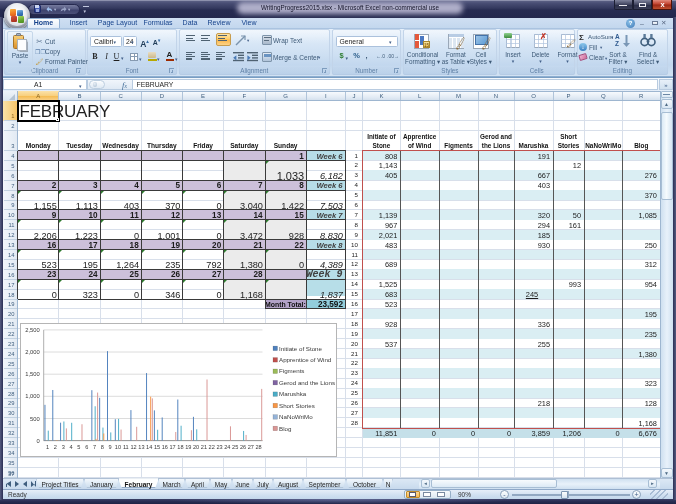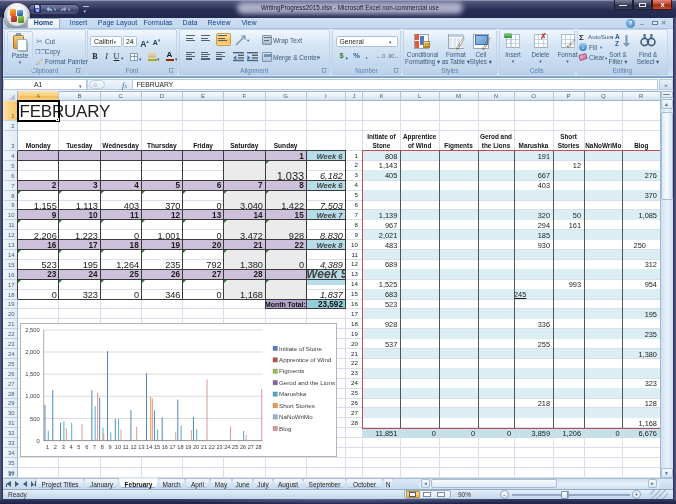--- a/index.html
+++ b/index.html
@@ -508,21 +508,21 @@
 <div class="cell" style="left:17.5px;top:289.1px;width:41.3px;height:9.899999999999977px;font-size:9.2px;line-height:13.399999999999977px;color:#1c1c1c;text-align:right;padding-right:2px;">0</div>
 <div class="cell" style="left:58.8px;top:289.1px;width:41.2px;height:9.899999999999977px;font-size:9.2px;line-height:13.399999999999977px;color:#1c1c1c;text-align:right;padding-right:2px;">323</div>
 <div class="cell" style="left:100.0px;top:289.1px;width:41.19999999999999px;height:9.899999999999977px;font-size:9.2px;line-height:13.399999999999977px;color:#1c1c1c;text-align:right;padding-right:2px;">0</div>
 <div class="cell" style="left:141.2px;top:289.1px;width:41.30000000000001px;height:9.899999999999977px;font-size:9.2px;line-height:13.399999999999977px;color:#1c1c1c;text-align:right;padding-right:2px;">346</div>
 <div class="cell" style="left:182.5px;top:289.1px;width:41.19999999999999px;height:9.899999999999977px;font-size:9.2px;line-height:13.399999999999977px;color:#1c1c1c;text-align:right;padding-right:2px;">0</div>
 <div class="cell" style="left:223.7px;top:289.1px;width:41.30000000000001px;height:9.899999999999977px;font-size:9.2px;line-height:13.399999999999977px;background:#ebebeb;color:#1c1c1c;text-align:right;padding-right:2px;">1,168</div>
 <div class="cell" style="left:306.2px;top:150.5px;width:39.30000000000001px;height:9.900000000000006px;font-size:7.6px;line-height:11.900000000000006px;background:#b7dee8;font-weight:bold;font-style:italic;color:#404040;text-align:right;padding-right:3px;">Week 6</div>
 <div class="cell" style="left:306.2px;top:180.2px;width:39.30000000000001px;height:9.900000000000006px;font-size:7.6px;line-height:11.900000000000006px;background:#b7dee8;font-weight:bold;font-style:italic;color:#404040;text-align:right;padding-right:3px;">Week 6</div>
 <div class="cell" style="left:306.2px;top:209.9px;width:39.30000000000001px;height:9.900000000000006px;font-size:7.6px;line-height:11.900000000000006px;background:#b7dee8;font-weight:bold;font-style:italic;color:#404040;text-align:right;padding-right:3px;">Week 7</div>
 <div class="cell" style="left:306.2px;top:239.60000000000002px;width:39.30000000000001px;height:9.899999999999977px;font-size:7.6px;line-height:11.899999999999977px;background:#b7dee8;font-weight:bold;font-style:italic;color:#404040;text-align:right;padding-right:3px;">Week 8</div>
-<div class="cell" style="left:306.2px;top:269.3px;width:39.30000000000001px;height:16px;font-size:12px;line-height:11.900000000000034px;background:#b7dee8;font-weight:bold;font-style:italic;color:#404040;text-align:right;padding-right:3px;">Week 9</div>
+<div class="cell" style="left:306.2px;top:269.3px;width:39.30000000000001px;height:27px;font-size:10px;line-height:11.900000000000034px;background:#b7dee8;font-weight:bold;font-style:italic;color:#404040;text-align:right;padding-right:3px;font-family:Liberation Mono, monospace;">Week 9</div>
 <div class="cell" style="left:306.2px;top:170.3px;width:39.30000000000001px;height:9.899999999999977px;font-size:9.2px;line-height:13.399999999999977px;font-style:italic;color:#1c1c1c;text-align:right;padding-right:2.5px;">6,182</div>
 <div class="cell" style="left:306.2px;top:200.0px;width:39.30000000000001px;height:9.900000000000006px;font-size:9.2px;line-height:13.400000000000006px;font-style:italic;color:#1c1c1c;text-align:right;padding-right:2.5px;">7,503</div>
 <div class="cell" style="left:306.2px;top:229.7px;width:39.30000000000001px;height:9.900000000000034px;font-size:9.2px;line-height:13.400000000000034px;font-style:italic;color:#1c1c1c;text-align:right;padding-right:2.5px;">8,830</div>
 <div class="cell" style="left:306.2px;top:259.4px;width:39.30000000000001px;height:9.900000000000034px;font-size:9.2px;line-height:13.400000000000034px;font-style:italic;color:#1c1c1c;text-align:right;padding-right:2.5px;">4,389</div>
 <div class="cell" style="left:306.2px;top:289.1px;width:39.30000000000001px;height:9.899999999999977px;font-size:9.2px;line-height:13.399999999999977px;font-style:italic;color:#1c1c1c;text-align:right;padding-right:2.5px;">1,837</div>
 <div class="cell" style="left:265.0px;top:299.0px;width:41.19999999999999px;height:9.899999999999977px;font-size:6.9px;line-height:11.899999999999977px;background:#b2a2c7;font-weight:bold;color:#111;text-align:right;padding-right:1.5px;">Month Total:</div>
 <div class="cell" style="left:306.2px;top:299.0px;width:39.30000000000001px;height:9.899999999999977px;font-size:8.2px;line-height:12.399999999999977px;background:#92cddc;font-weight:bold;color:#111;text-align:right;padding-right:2.5px;">23,592</div>
 <div class="blk" style="left:17.5px;top:150.0px;width:328.0px;height:1px;"></div>
 <div class="blk" style="left:17.5px;top:159.9px;width:328.0px;height:1px;"></div>
 <div class="blk" style="left:17.5px;top:179.7px;width:328.0px;height:1px;"></div>
@@ -617,36 +617,36 @@
 <div class="cell" style="left:362.5px;top:219.8px;width:37.80000000000001px;height:9.899999999999977px;font-size:7.4px;line-height:11.899999999999977px;color:#1c1c1c;text-align:right;padding-right:3px;">967</div>
 <div class="cell" style="left:514.0px;top:219.8px;width:39.0px;height:9.899999999999977px;font-size:7.4px;line-height:11.899999999999977px;color:#1c1c1c;text-align:right;padding-right:3px;">294</div>
 <div class="cell" style="left:553.0px;top:219.8px;width:31.0px;height:9.899999999999977px;font-size:7.4px;line-height:11.899999999999977px;color:#1c1c1c;text-align:right;padding-right:3px;">161</div>
 <div class="ab" style="left:362.5px;top:229.7px;width:297.5px;height:9.900000000000034px;background:#daeef3;"></div>
 <div class="cell" style="left:345.5px;top:229.7px;width:17.0px;height:9.900000000000034px;font-size:6.2px;line-height:10.900000000000034px;color:#1c1c1c;text-align:right;padding-right:4.5px;">9</div>
 <div class="cell" style="left:362.5px;top:229.7px;width:37.80000000000001px;height:9.900000000000034px;font-size:7.4px;line-height:11.900000000000034px;color:#1c1c1c;text-align:right;padding-right:3px;">2,021</div>
 <div class="cell" style="left:514.0px;top:229.7px;width:39.0px;height:9.900000000000034px;font-size:7.4px;line-height:11.900000000000034px;color:#1c1c1c;text-align:right;padding-right:3px;">185</div>
 <div class="cell" style="left:345.5px;top:239.60000000000002px;width:17.0px;height:9.899999999999977px;font-size:6.2px;line-height:10.899999999999977px;color:#1c1c1c;text-align:right;padding-right:4.5px;">10</div>
 <div class="cell" style="left:362.5px;top:239.60000000000002px;width:37.80000000000001px;height:9.899999999999977px;font-size:7.4px;line-height:11.899999999999977px;color:#1c1c1c;text-align:right;padding-right:3px;">483</div>
 <div class="cell" style="left:514.0px;top:239.60000000000002px;width:39.0px;height:9.899999999999977px;font-size:7.4px;line-height:11.899999999999977px;color:#1c1c1c;text-align:right;padding-right:3px;">930</div>
-<div class="cell" style="left:622.6px;top:239.60000000000002px;width:37.39999999999998px;height:9.899999999999977px;font-size:7.4px;line-height:11.899999999999977px;color:#1c1c1c;text-align:center;padding-right:3px;">250</div>
+<div class="cell" style="left:622.6px;top:239.60000000000002px;width:37.39999999999998px;height:9.899999999999977px;font-size:7.4px;line-height:11.899999999999977px;color:#1c1c1c;text-align:right;padding-right:3px;">250</div>
 <div class="ab" style="left:362.5px;top:249.5px;width:297.5px;height:9.899999999999977px;background:#daeef3;"></div>
 <div class="cell" style="left:345.5px;top:249.5px;width:17.0px;height:9.899999999999977px;font-size:6.2px;line-height:10.899999999999977px;color:#1c1c1c;text-align:right;padding-right:4.5px;">11</div>
 <div class="cell" style="left:345.5px;top:259.4px;width:17.0px;height:9.900000000000034px;font-size:6.2px;line-height:10.900000000000034px;color:#1c1c1c;text-align:right;padding-right:4.5px;">12</div>
 <div class="cell" style="left:362.5px;top:259.4px;width:37.80000000000001px;height:9.900000000000034px;font-size:7.4px;line-height:11.900000000000034px;color:#1c1c1c;text-align:right;padding-right:3px;">689</div>
 <div class="cell" style="left:622.6px;top:259.4px;width:37.39999999999998px;height:9.900000000000034px;font-size:7.4px;line-height:11.900000000000034px;color:#1c1c1c;text-align:right;padding-right:3px;">312</div>
 <div class="ab" style="left:362.5px;top:269.3px;width:297.5px;height:9.900000000000034px;background:#daeef3;"></div>
 <div class="cell" style="left:345.5px;top:269.3px;width:17.0px;height:9.900000000000034px;font-size:6.2px;line-height:10.900000000000034px;color:#1c1c1c;text-align:right;padding-right:4.5px;">13</div>
 <div class="cell" style="left:345.5px;top:279.20000000000005px;width:17.0px;height:9.899999999999977px;font-size:6.2px;line-height:10.899999999999977px;color:#1c1c1c;text-align:right;padding-right:4.5px;">14</div>
 <div class="cell" style="left:362.5px;top:279.20000000000005px;width:37.80000000000001px;height:9.899999999999977px;font-size:7.4px;line-height:11.899999999999977px;color:#1c1c1c;text-align:right;padding-right:3px;">1,525</div>
 <div class="cell" style="left:553.0px;top:279.20000000000005px;width:31.0px;height:24px;font-size:7.4px;line-height:11.899999999999977px;color:#1c1c1c;text-align:right;padding-right:3px;">993</div>
 <div class="cell" style="left:622.6px;top:279.20000000000005px;width:37.39999999999998px;height:9.899999999999977px;font-size:7.4px;line-height:11.899999999999977px;color:#1c1c1c;text-align:right;padding-right:3px;">954</div>
 <div class="ab" style="left:362.5px;top:289.1px;width:297.5px;height:9.899999999999977px;background:#daeef3;"></div>
 <div class="cell" style="left:345.5px;top:289.1px;width:17.0px;height:9.899999999999977px;font-size:6.2px;line-height:10.899999999999977px;color:#1c1c1c;text-align:right;padding-right:4.5px;">15</div>
 <div class="cell" style="left:362.5px;top:289.1px;width:37.80000000000001px;height:9.899999999999977px;font-size:7.4px;line-height:11.899999999999977px;color:#1c1c1c;text-align:right;padding-right:3px;">683</div>
-<div class="cell" style="left:514.0px;top:289.1px;width:39.0px;height:14px;font-size:7.4px;line-height:11.899999999999977px;color:#1c1c1c;text-align:left;padding-right:3px;text-decoration:underline;">245</div>
+<div class="cell" style="left:514.0px;top:289.1px;width:39.0px;height:14px;font-size:7.4px;line-height:11.899999999999977px;color:#1c1c1c;text-align:center;padding-right:3px;text-decoration:underline;">245</div>
 <div class="cell" style="left:345.5px;top:299.0px;width:17.0px;height:9.899999999999977px;font-size:6.2px;line-height:10.899999999999977px;color:#1c1c1c;text-align:right;padding-right:4.5px;">16</div>
 <div class="cell" style="left:362.5px;top:299.0px;width:37.80000000000001px;height:9.899999999999977px;font-size:7.4px;line-height:11.899999999999977px;color:#1c1c1c;text-align:right;padding-right:3px;">523</div>
 <div class="ab" style="left:362.5px;top:308.9px;width:297.5px;height:9.900000000000034px;background:#daeef3;"></div>
 <div class="cell" style="left:345.5px;top:308.9px;width:17.0px;height:9.900000000000034px;font-size:6.2px;line-height:10.900000000000034px;color:#1c1c1c;text-align:right;padding-right:4.5px;">17</div>
 <div class="cell" style="left:622.6px;top:308.9px;width:37.39999999999998px;height:9.900000000000034px;font-size:7.4px;line-height:11.900000000000034px;color:#1c1c1c;text-align:right;padding-right:3px;">195</div>
 <div class="cell" style="left:345.5px;top:318.8px;width:17.0px;height:9.900000000000034px;font-size:6.2px;line-height:10.900000000000034px;color:#1c1c1c;text-align:right;padding-right:4.5px;">18</div>
 <div class="cell" style="left:362.5px;top:318.8px;width:37.80000000000001px;height:9.900000000000034px;font-size:7.4px;line-height:11.900000000000034px;color:#1c1c1c;text-align:right;padding-right:3px;">928</div>
 <div class="cell" style="left:514.0px;top:318.8px;width:39.0px;height:9.900000000000034px;font-size:7.4px;line-height:11.900000000000034px;color:#1c1c1c;text-align:right;padding-right:3px;">336</div>
 <div class="ab" style="left:362.5px;top:328.70000000000005px;width:297.5px;height:9.899999999999977px;background:#daeef3;"></div>
 <div class="cell" style="left:345.5px;top:328.70000000000005px;width:17.0px;height:9.899999999999977px;font-size:6.2px;line-height:10.899999999999977px;color:#1c1c1c;text-align:right;padding-right:4.5px;">19</div>

